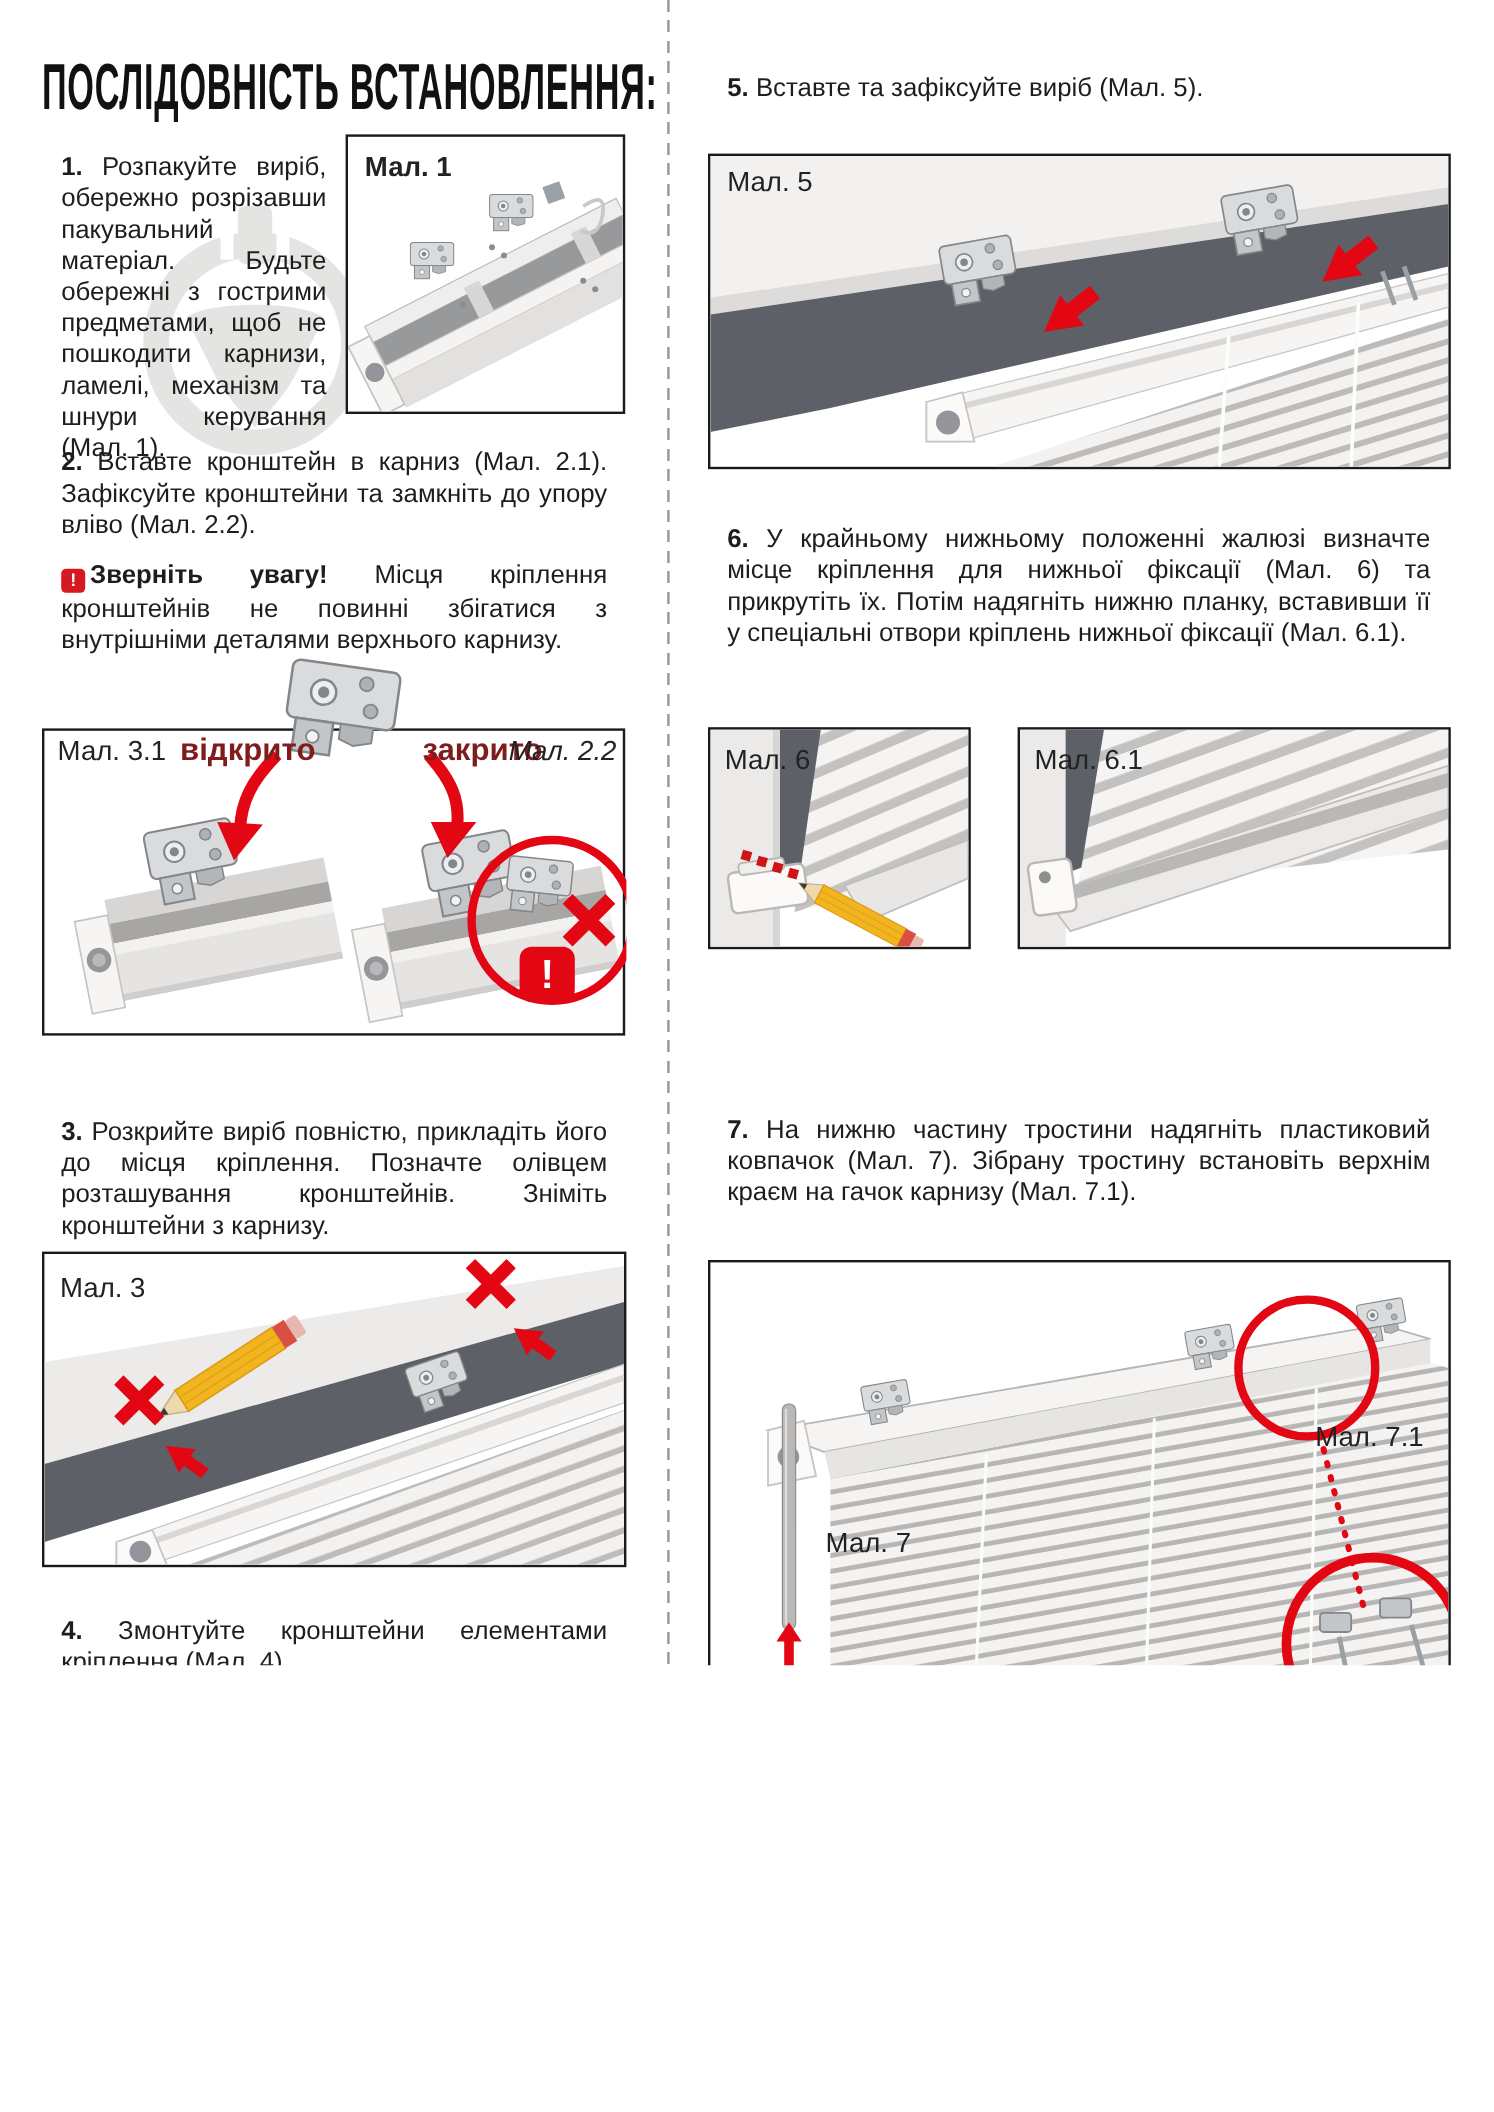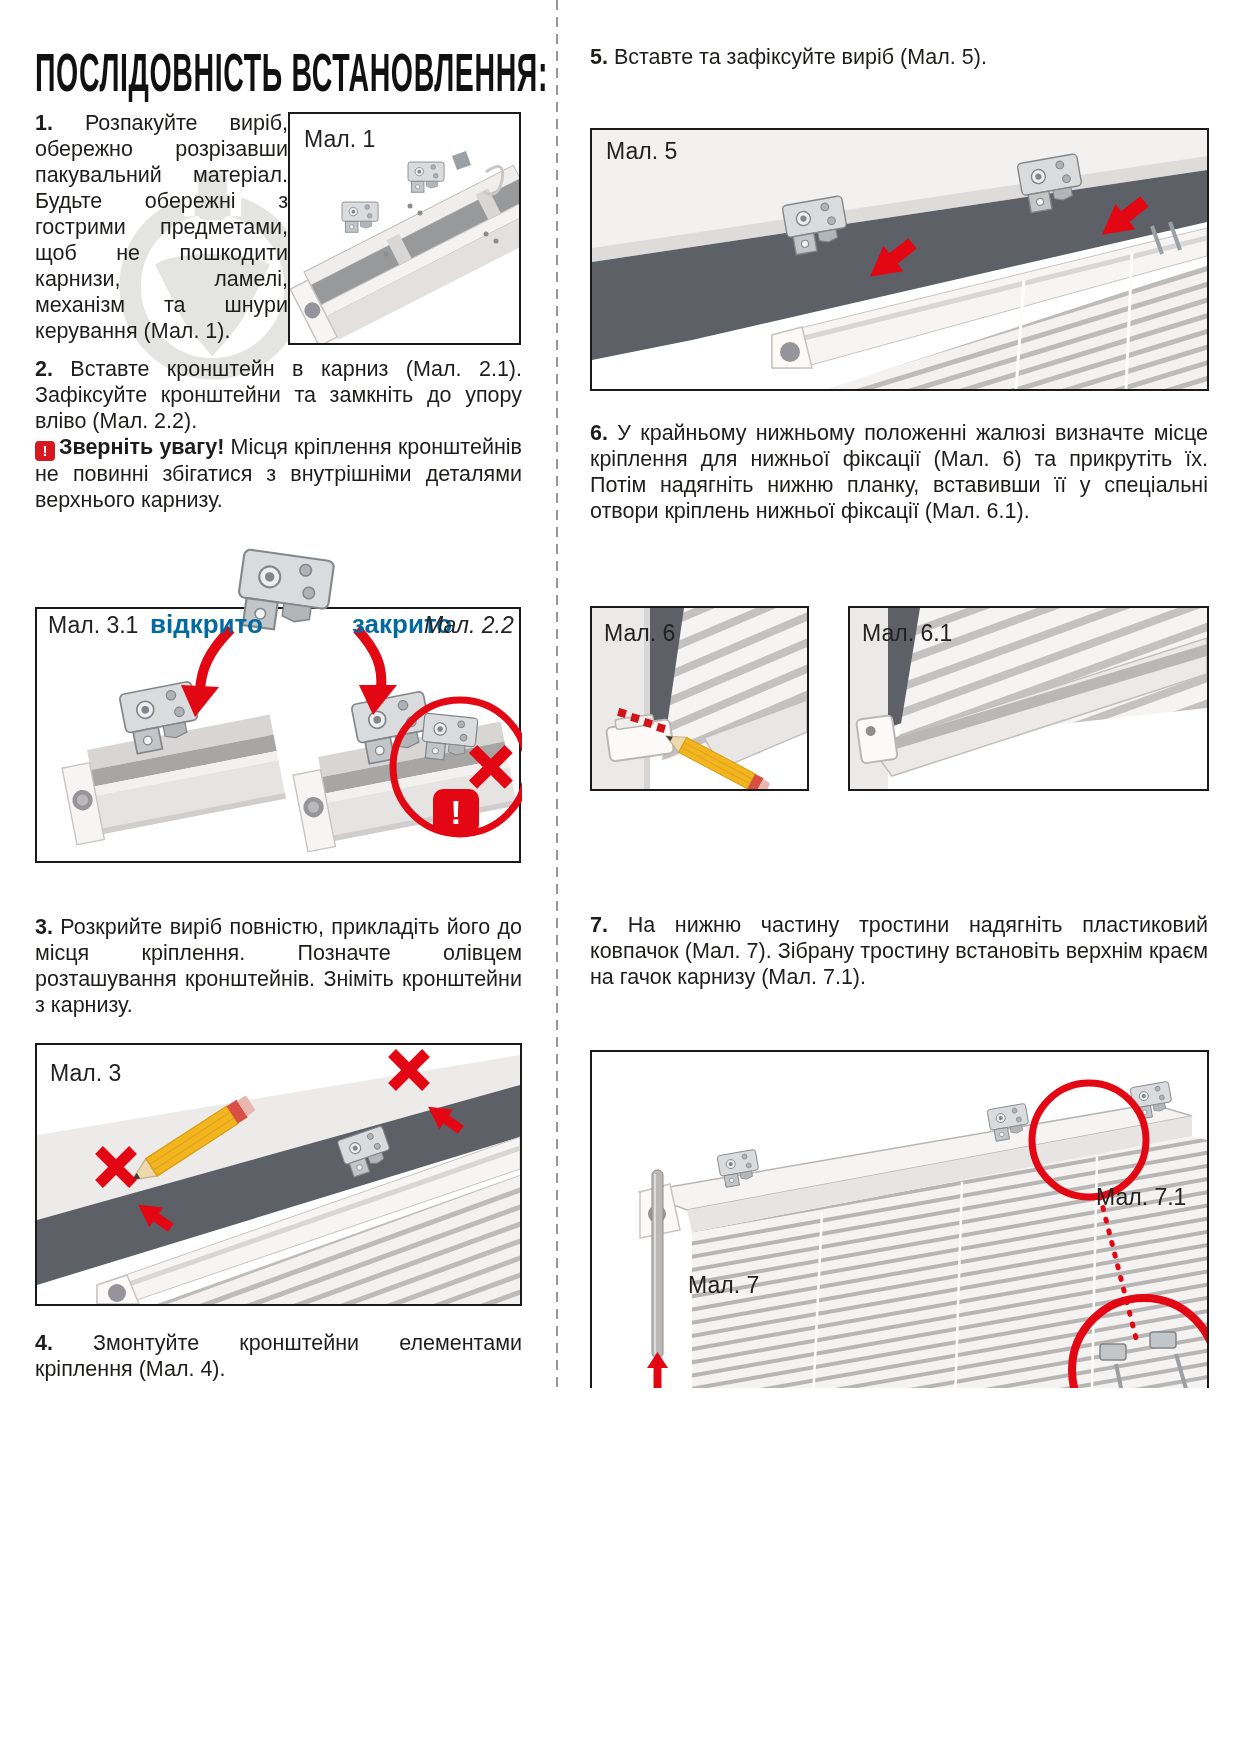--- a/index.html
+++ b/index.html
@@ -4,32 +4,32 @@
 <style>
   html,body{margin:0;padding:0;background:#ffffff;}
   .page{position:relative;width:1245px;height:1388px;background:#fff;overflow:hidden;
         font-family:"Liberation Sans",sans-serif;color:#1d1d1b;}
   .wm{position:absolute;z-index:0;}
   .divider{position:absolute;left:556px;top:0;width:2px;height:1760px;z-index:1;
         background:repeating-linear-gradient(180deg,#979797 0 10px,transparent 10px 17px);}
   .title{position:absolute;left:35px;top:40px;font-size:46px;font-weight:bold;color:#111;
         white-space:nowrap;transform:scale(0.62,1.18);transform-origin:left top;letter-spacing:1px;z-index:3;}
   .step{position:absolute;font-size:21.5px;line-height:26px;text-align:justify;z-index:3;}
-  .step p{margin:0;}
+  .step p{margin:16px;}
   .num{font-weight:bold;}
   .warnicon{display:inline-block;width:20px;height:20px;border-radius:4px;background:#d61920;
         color:#fff;font-weight:bold;font-size:15px;line-height:20px;text-align:center;
         vertical-align:-2px;margin-right:4px;}
   .warnlabel{font-weight:bold;}
   .fig{position:absolute;background:#fff;border:2px solid #1a1a1a;box-sizing:border-box;
         overflow:hidden;z-index:2;}
   .fig svg{display:block;width:100%;height:100%;}
   .figfloat{position:absolute;z-index:2;}
   .figlabel{position:absolute;font-size:23px;color:#222;z-index:4;white-space:nowrap;}
-  .redcap{color:#0369a1;font-weight:bold;font-size:26px;}
+  .redcap{color:#7f1d1d;font-weight:bold;font-size:26px;}
   .badge{position:absolute;width:46px;height:46px;border-radius:10px;background:#e30613;color:#fff;
         font-size:34px;font-weight:bold;text-align:center;line-height:46px;z-index:4;}
   .pagenum-line{position:absolute;left:1204px;top:1686px;width:2px;height:60px;background:#c3c3c3;z-index:3;}
   .pagenum{position:absolute;left:1213px;top:1692px;font-size:25px;color:#444;z-index:3;}
 </style>
 </head>
 <body>
 
 <svg width="0" height="0" style="position:absolute" aria-hidden="true">
   <defs>
@@ -133,21 +133,21 @@
       <use href="#bracketBig" transform="translate(52,88) scale(0.42)"></use>
       <polygon points="162,42 176,37 181,51 167,56" fill="#9aa0a4"></polygon>
       <path d="M196,58 q20,-14 16,8 q-4,20 -18,12" stroke="#c9c8c6" stroke-width="3" fill="none"></path>
       <circle cx="120" cy="92" r="2.5" fill="#8a8d90"></circle>
         <circle cx="130" cy="99" r="2.5" fill="#8a8d90"></circle>
       <circle cx="196" cy="120" r="2.5" fill="#8a8d90"></circle>
         <circle cx="206" cy="127" r="2.5" fill="#8a8d90"></circle>
       <circle cx="96" cy="140" r="2.5" fill="#8a8d90"></circle>
     </svg>
   </div>
-  <span class="figlabel" style="left:304px;top:126px;">Мал. 1</span>
+  <span class="figlabel" style="left:304px;top:126px;font-weight:bold;">Мал. 1</span>
 
   <div class="step" style="left:35px;top:356px;width:487px;">
     <p><span class="num">2.</span>
        <span>Вставте кронштейн в карниз (Мал. 2.1). Зафіксуйте кронштейни та замкніть до упору вліво (Мал. 2.2).</span></p>
     <p><span class="warnicon">!</span><span class="warnlabel">Зверніть увагу!</span>
        <span>Місця кріплення кронштейнів не повинні збігатися з внутрішніми деталями верхнього карнизу.</span></p>
   </div>
 
   <svg class="figfloat" style="left:35px;top:545px;" width="487" height="320" viewBox="0 0 487 320">
     <rect x="1" y="63" width="484" height="254" fill="#ffffff" stroke="#1a1a1a" stroke-width="2"></rect>

